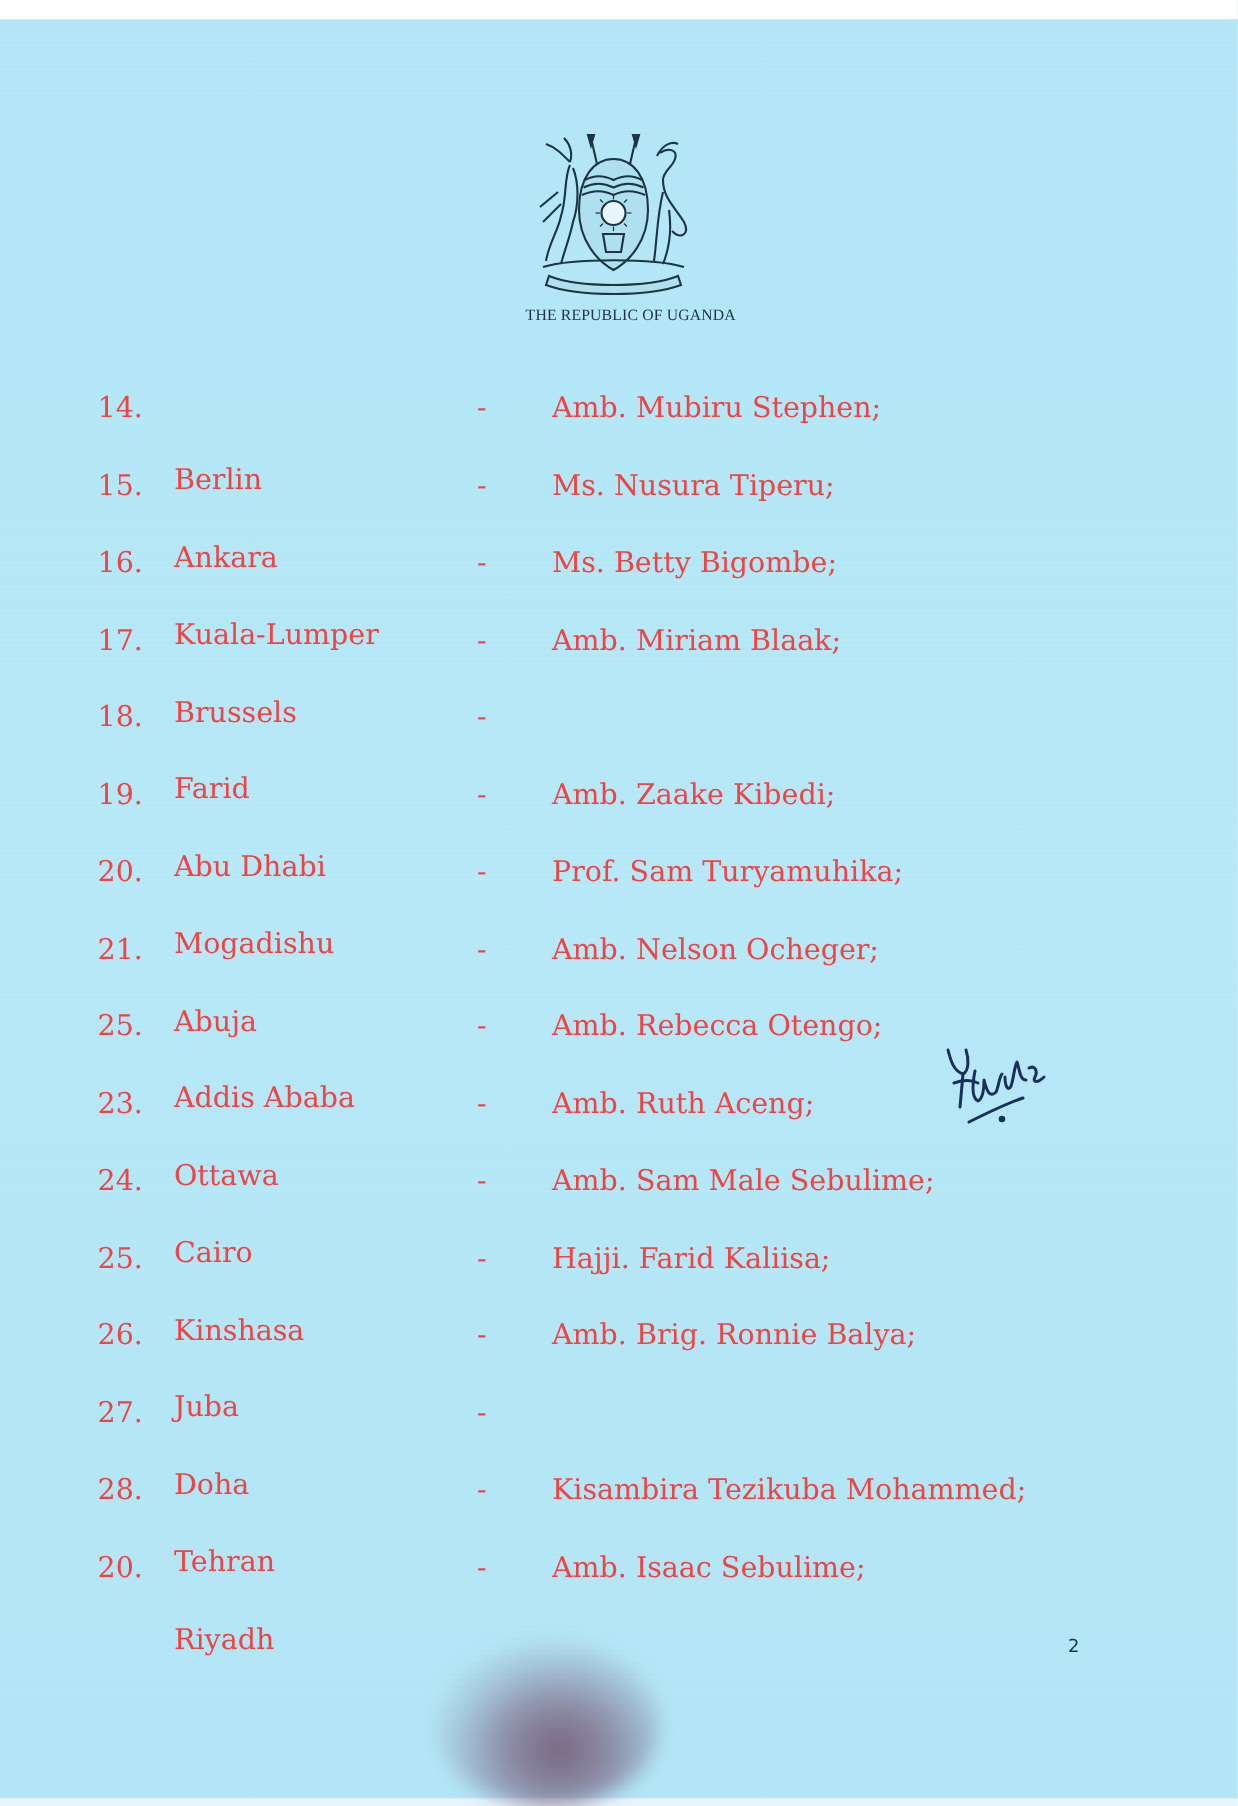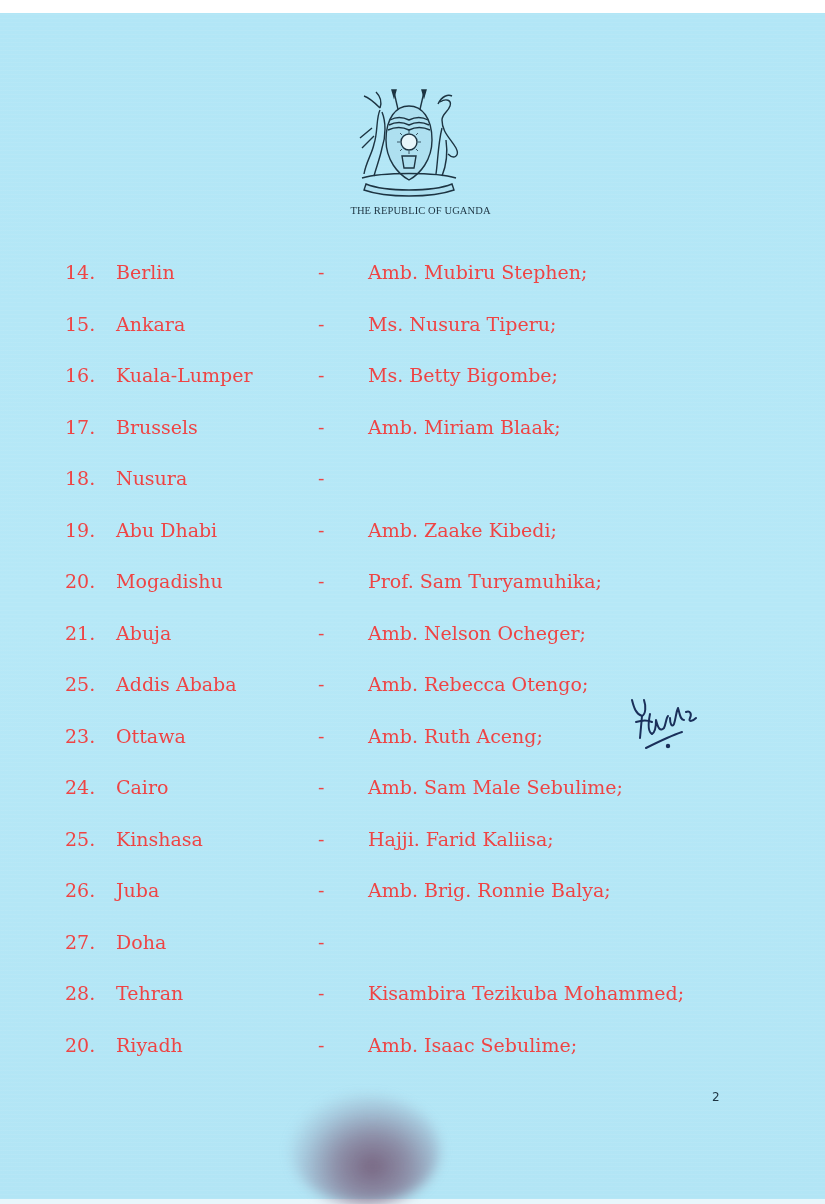--- a/index.html
+++ b/index.html
@@ -66,20 +66,21 @@
       line-height: 32px;
       white-space: nowrap;
     }
     .row .num {
       position: absolute;
       left: 65px;
     }
     .row .city {
       position: absolute;
       left: 116px;
+      margin-top: 48px;
     }
     .row .dash {
       position: absolute;
       left: 318px;
     }
     .row .name {
       position: absolute;
       left: 368px;
     }
     .signature {
@@ -179,21 +180,21 @@
     <span class="name">Ms. Betty Bigombe;</span>
   </div>
   <div class="row" style="top:154.5px">
     <span class="num">17.</span>
     <span class="city">Brussels</span>
     <span class="dash">-</span>
     <span class="name">Amb. Miriam Blaak;</span>
   </div>
   <div class="row" style="top:206px">
     <span class="num">18.</span>
-    <span class="city">Nusura</span>
+    <span class="city">Farid</span>
     <span class="dash">-</span>
   </div>
   <div class="row" style="top:257.5px">
     <span class="num">19.</span>
     <span class="city">Abu Dhabi</span>
     <span class="dash">-</span>
     <span class="name">Amb. Zaake Kibedi;</span>
   </div>
   <div class="row" style="top:309px">
     <span class="num">20.</span>

